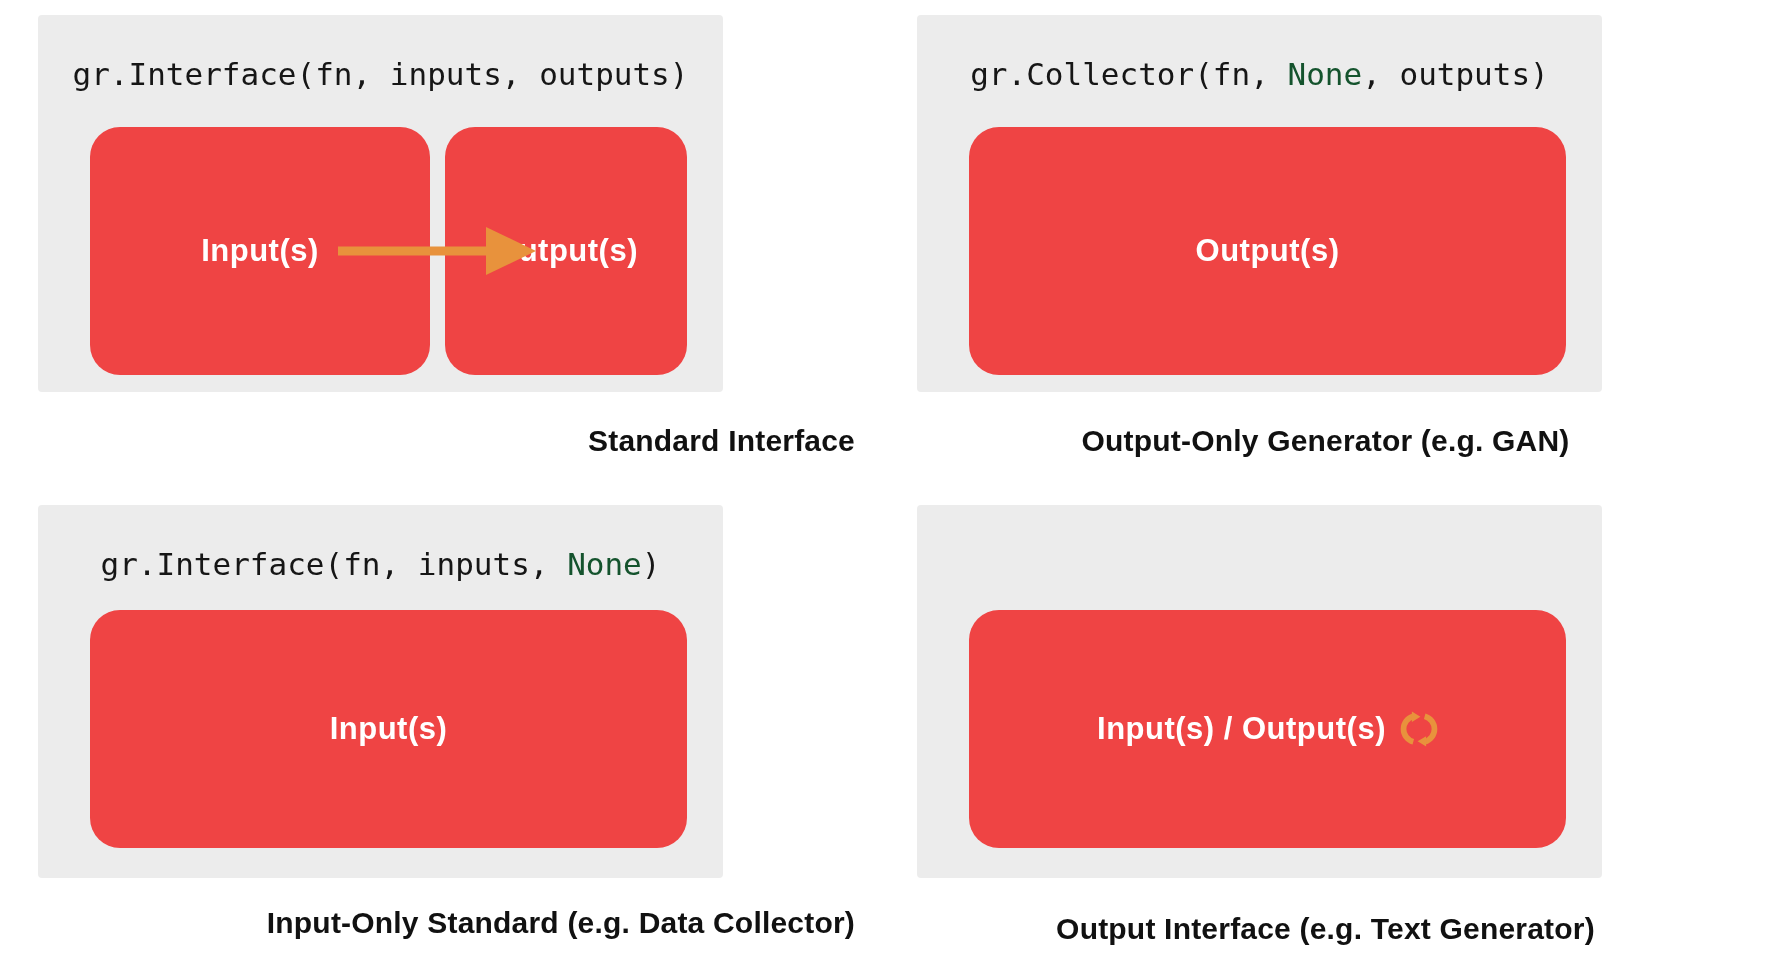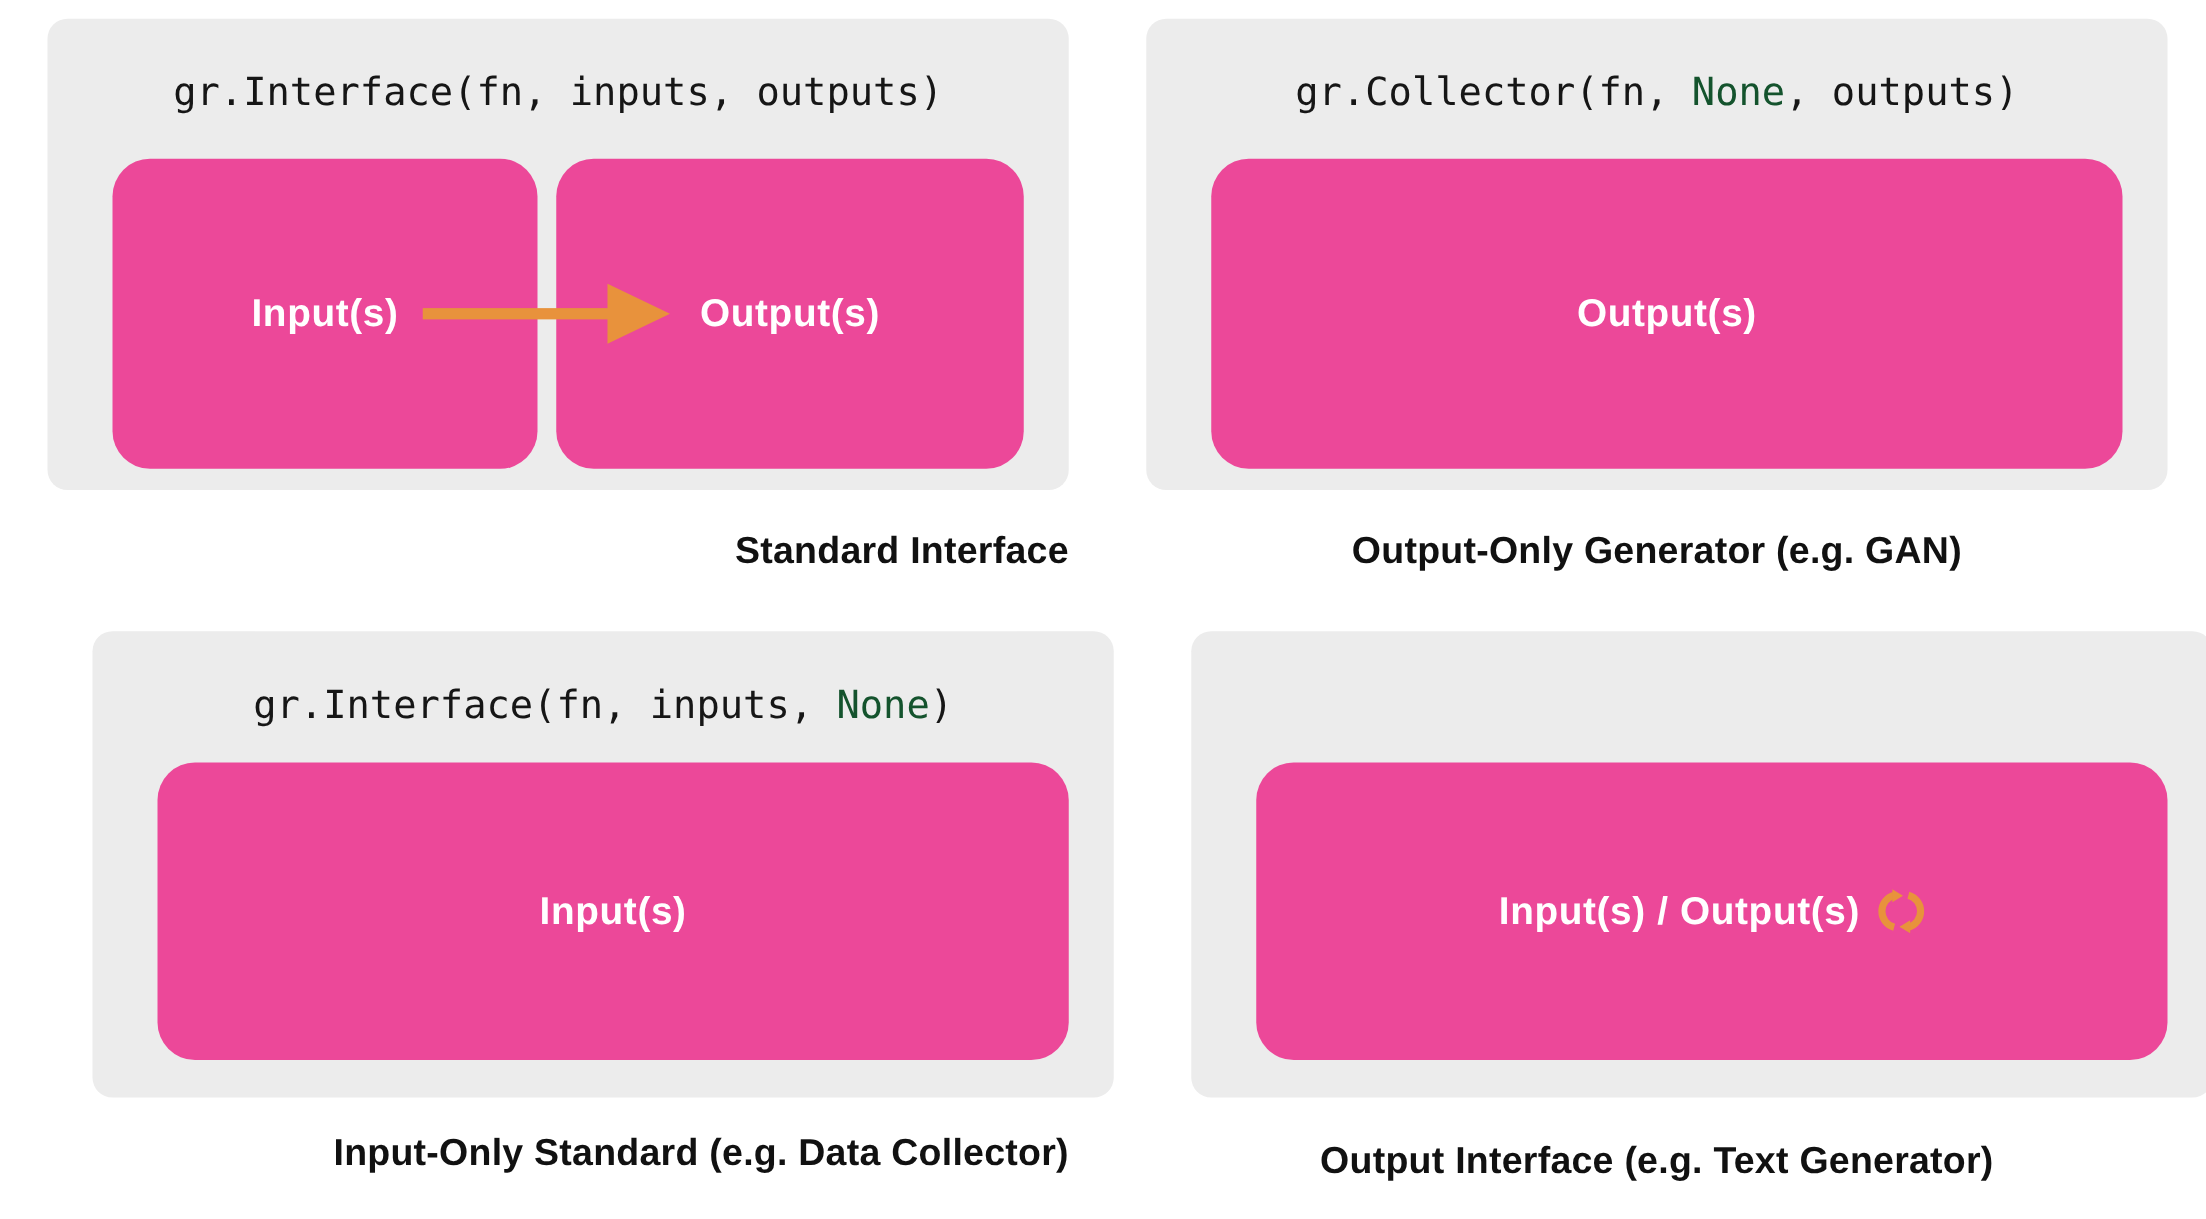--- a/index.html
+++ b/index.html
@@ -5,26 +5,26 @@
   * { margin:0; padding:0; box-sizing:border-box; }
   html,body { width:1765px; height:975px; }
   body {
     position:relative;
     background:#ffffff;
     font-family:"Liberation Sans", sans-serif;
     overflow:hidden;
   }
   .panel {
     position:absolute;
-    width:817px;
+    width:685px;
     background:#ececec;
-    border-radius:16px;
+    border-radius:4px;
   }
   .panel.row1 { top:15px;  height:377px; }
-  .panel.row2 { top:505px; height:373px;margin-left:36px; }
+  .panel.row2 { top:505px; height:373px; }
   .panel.col1 { left:38px; }
   .panel.col2 { left:917px; }
 
   .code {
     margin-top:38px;
     text-align:center;
     font-family:"DejaVu Sans Mono","Liberation Mono",monospace;
     font-size:31px;
     line-height:42px;
     color:#161616;
@@ -34,21 +34,21 @@
 
   .box-area {
     position:absolute;
     left:52px;
     right:36px;
   }
   .row1 .box-area { top:112px; bottom:17px; }
   .row2 .box-area { top:105px; bottom:30px; }
 
   .sbox {
-    background:#ec4899;
+    background:#ef4444;
     border-radius:30px;
     height:100%;
     display:flex;
     align-items:center;
     justify-content:center;
   }
   .sbox .label {
     color:#ffffff;
     font-weight:bold;
     font-size:31px;

